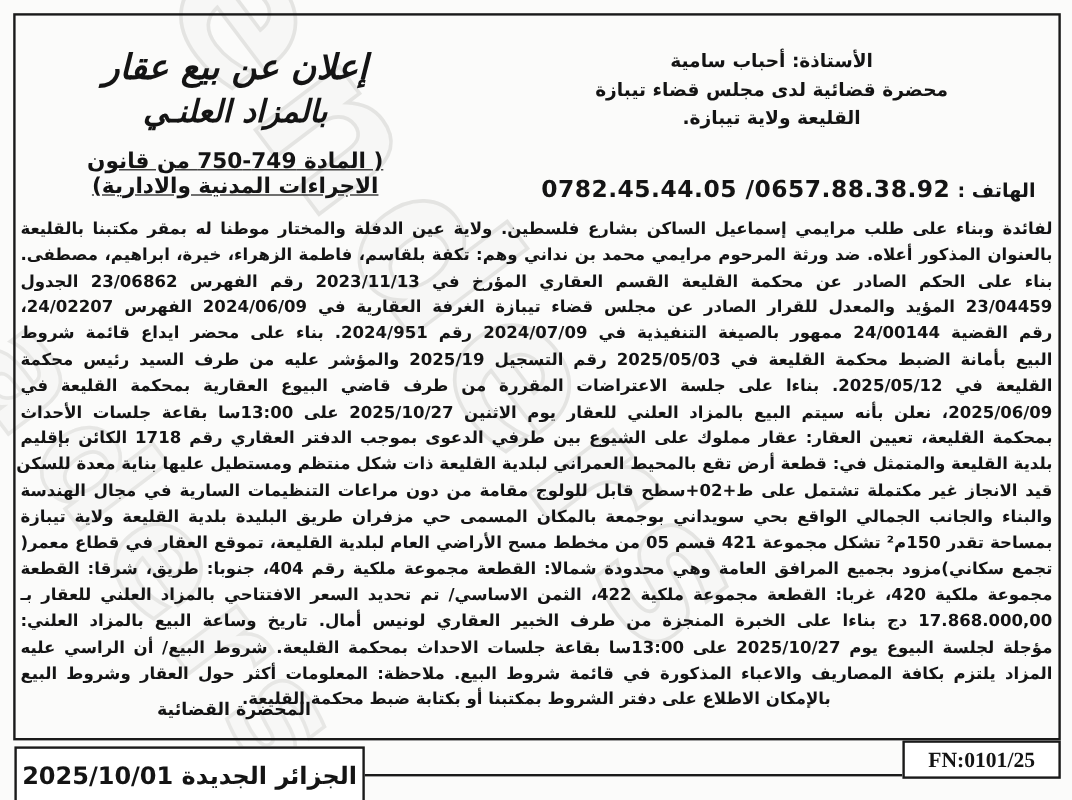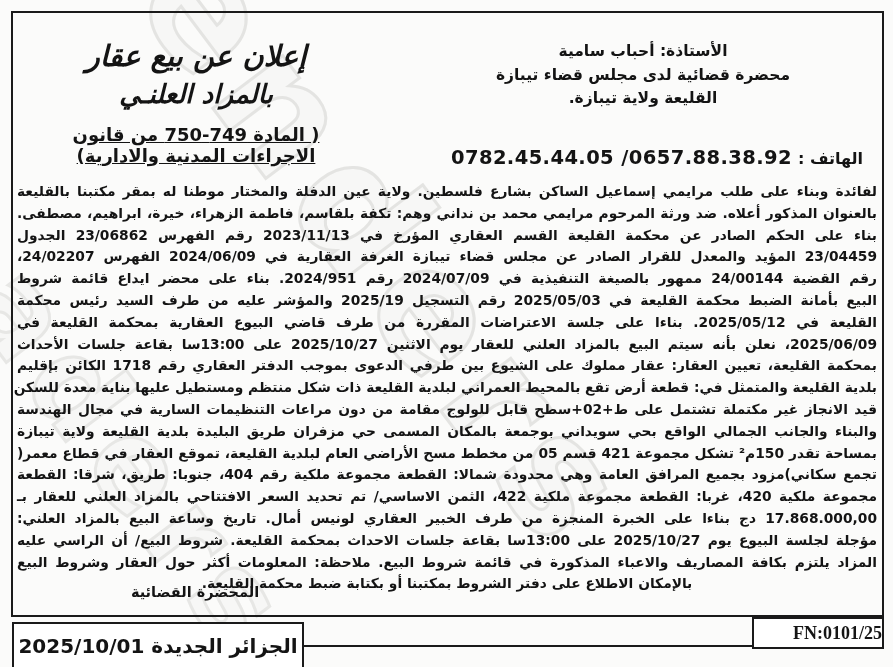--- a/index.html
+++ b/index.html
@@ -72,21 +72,21 @@
   .footer-left-box {
     position:absolute; left:12px; top:622px; width:292px; height:48px;
     border:2px solid #1a1a1a; background:#fff;
     display:flex; align-items:center; justify-content:center;
     direction:rtl; z-index:2;
   }
   .footer-left-box span { font-size:20px; font-weight:bold; }
   .footer-right-box {
     position:absolute; left:752px; top:617px; width:132px; height:32px;
     border:2px solid #1a1a1a; background:#fff;
-    display:flex; align-items:center; justify-content:flex-end; z-index:2;
+    display:flex; align-items:center; justify-content:center; z-index:2;
   }
   .footer-right-box span { font-family:"Liberation Serif", serif; font-size:18px; font-weight:bold; }
   .footer-rule {
     position:absolute; left:304px; top:645px; width:448px; height:0;
     border-top:2px solid #1a1a1a; z-index:2;
   }
 </style>
 </head>
 <body>
 

